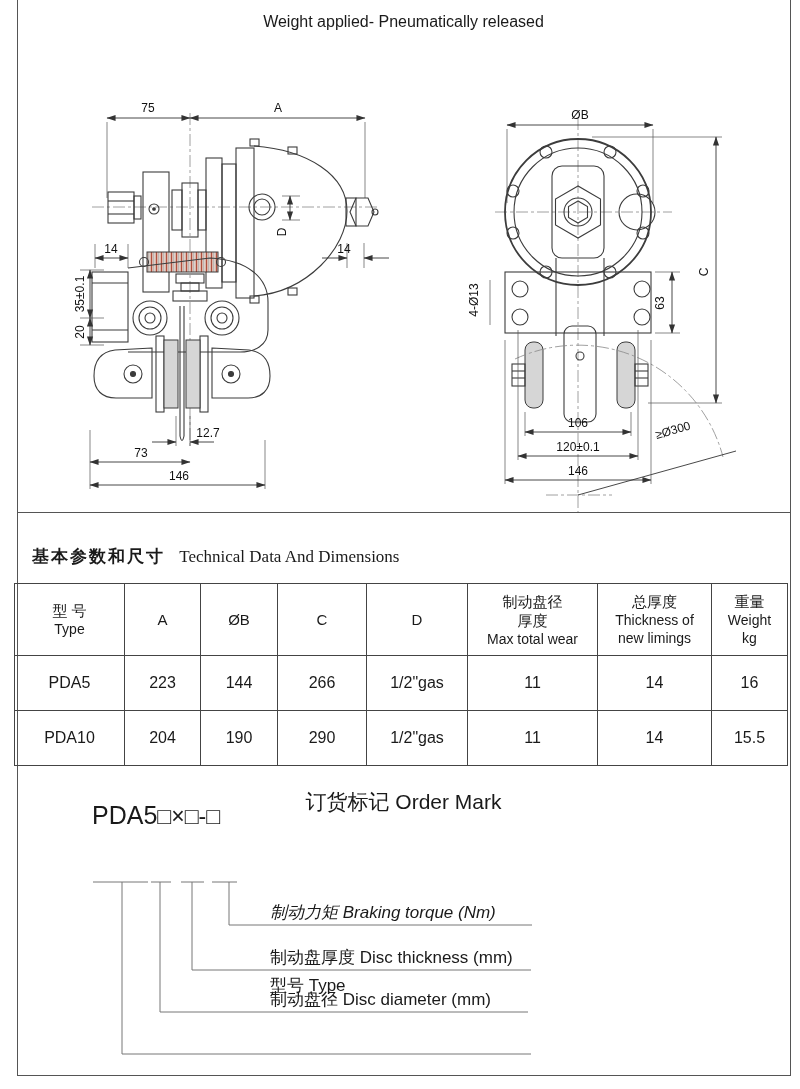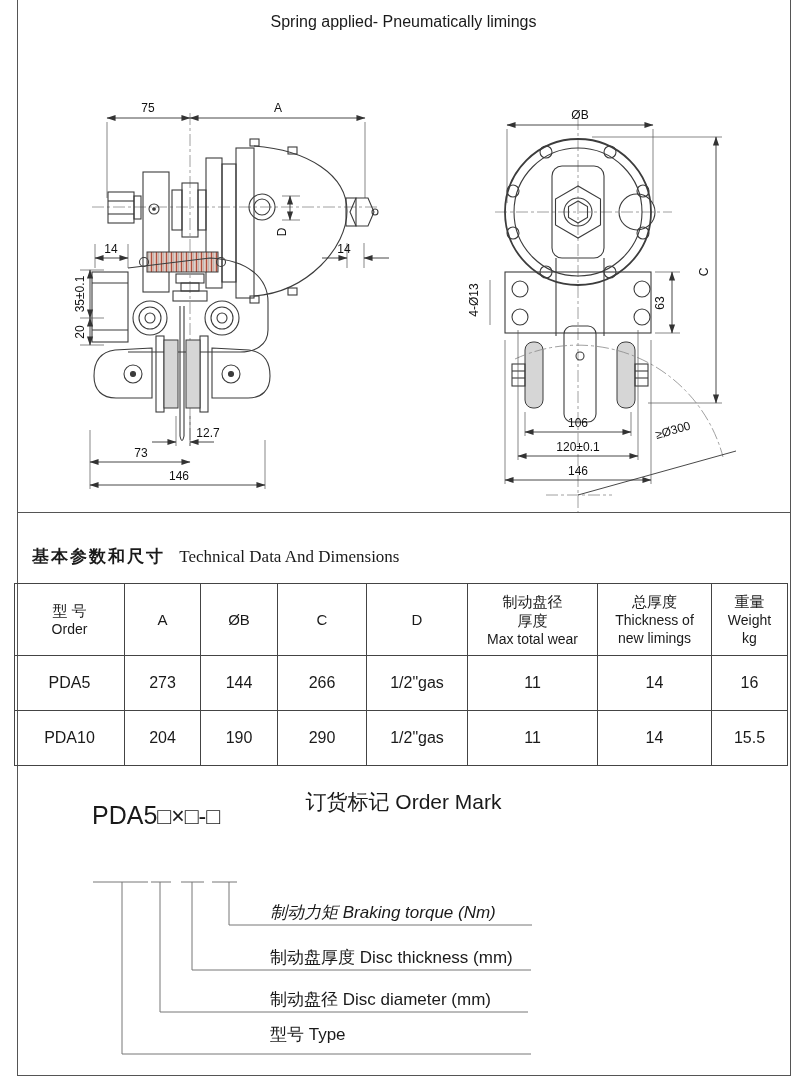--- a/index.html
+++ b/index.html
@@ -21,38 +21,38 @@
   .h-en{font-size:14px;line-height:18px;}
   td{font-size:16px;}
   .om-title{position:absolute;left:17px;top:788px;width:773px;text-align:center;font-size:21px;}
   .om-code{position:absolute;left:92px;top:801px;font-size:25px;white-space:nowrap;}
   .om-code .sfx{font-size:23px;}
   svg.om-lines{position:absolute;left:0;top:765px;}
   .om-label{position:absolute;font-size:17px;white-space:nowrap;}
   .lbl-torque{left:270px;top:901px;font-style:italic;}
   .lbl-thickness{left:270px;top:946px;}
   .lbl-diameter{left:270px;top:988px;}
-  .lbl-type{left:270px;top:1023px;}
+  .lbl-type{left:270px;top:974px;}
   
   .geo{stroke:#3c3c3c;stroke-width:1.1;fill:none;}
   .geo2{stroke:#3c3c3c;stroke-width:1.8;fill:none;}
   .dim{stroke:#333;stroke-width:0.9;fill:none;}
   .ext{stroke:#555;stroke-width:0.7;fill:none;}
   .cl{stroke:#888;stroke-width:0.8;fill:none;stroke-dasharray:12 3 3 3;}
   .pad{fill:#d6d6d6;stroke:#3c3c3c;stroke-width:1;}
   text.dimt{font-family:"Liberation Sans",sans-serif;font-size:12px;fill:#111;text-anchor:middle;}
 </style>
 </head>
 <body>
 
 <div class="frame"></div>
 <div class="sep"></div>
 
 <div class="titles">
-  <div class="t-en">Spring applied- Pneumatically limings</div>
+  <div class="t-en">Weight applied- Pneumatically released</div>
 </div>
 
 <svg class="drawings" width="800" height="512" viewBox="0 0 800 512">
   <defs>
     <marker id="arr" viewBox="0 0 10 8" refX="9.5" refY="4" markerWidth="11" markerHeight="8" orient="auto-start-reverse">
       <path d="M10,4 L0,0.6 L0,7.4 Z" fill="#333"></path>
     </marker>
     <pattern id="sprPat" width="5" height="20" patternUnits="userSpaceOnUse">
       <rect width="5" height="20" fill="#f0e2da"></rect>
       <line x1="1.5" y1="0" x2="1.5" y2="20" stroke="#b0503e" stroke-width="1.6"></line>
@@ -279,21 +279,21 @@
       <col style="width:89px">
     <col style="width:101px">
       <col style="width:130px">
       <col style="width:114px">
       <col style="width:76px">
   </colgroup>
   <thead>
     <tr>
       <th>
         <div class="h-zh">型 号</div>
-        <div class="h-en">Order</div>
+        <div class="h-en">Type</div>
       </th>
       <th class="h-zh">A</th>
       <th class="h-zh">ØB</th>
       <th class="h-zh">C</th>
       <th class="h-zh">D</th>
       <th>
         <div class="h-zh">制动盘径</div>
         <div class="h-zh">厚度</div>
         <div class="h-en">Max total wear</div>
       </th>
@@ -305,21 +305,21 @@
       <th>
         <div class="h-zh">重量</div>
         <div class="h-en">Weight</div>
         <div class="h-en">kg</div>
       </th>
     </tr>
   </thead>
   <tbody>
     <tr>
       <td>PDA5</td>
-      <td>273</td>
+      <td>223</td>
       <td>144</td>
       <td>266</td>
       <td>1/2"gas</td>
       <td>11</td>
       <td>14</td>
       <td>16</td>
     </tr>
     <tr>
       <td>PDA10</td>
       <td>204</td>

